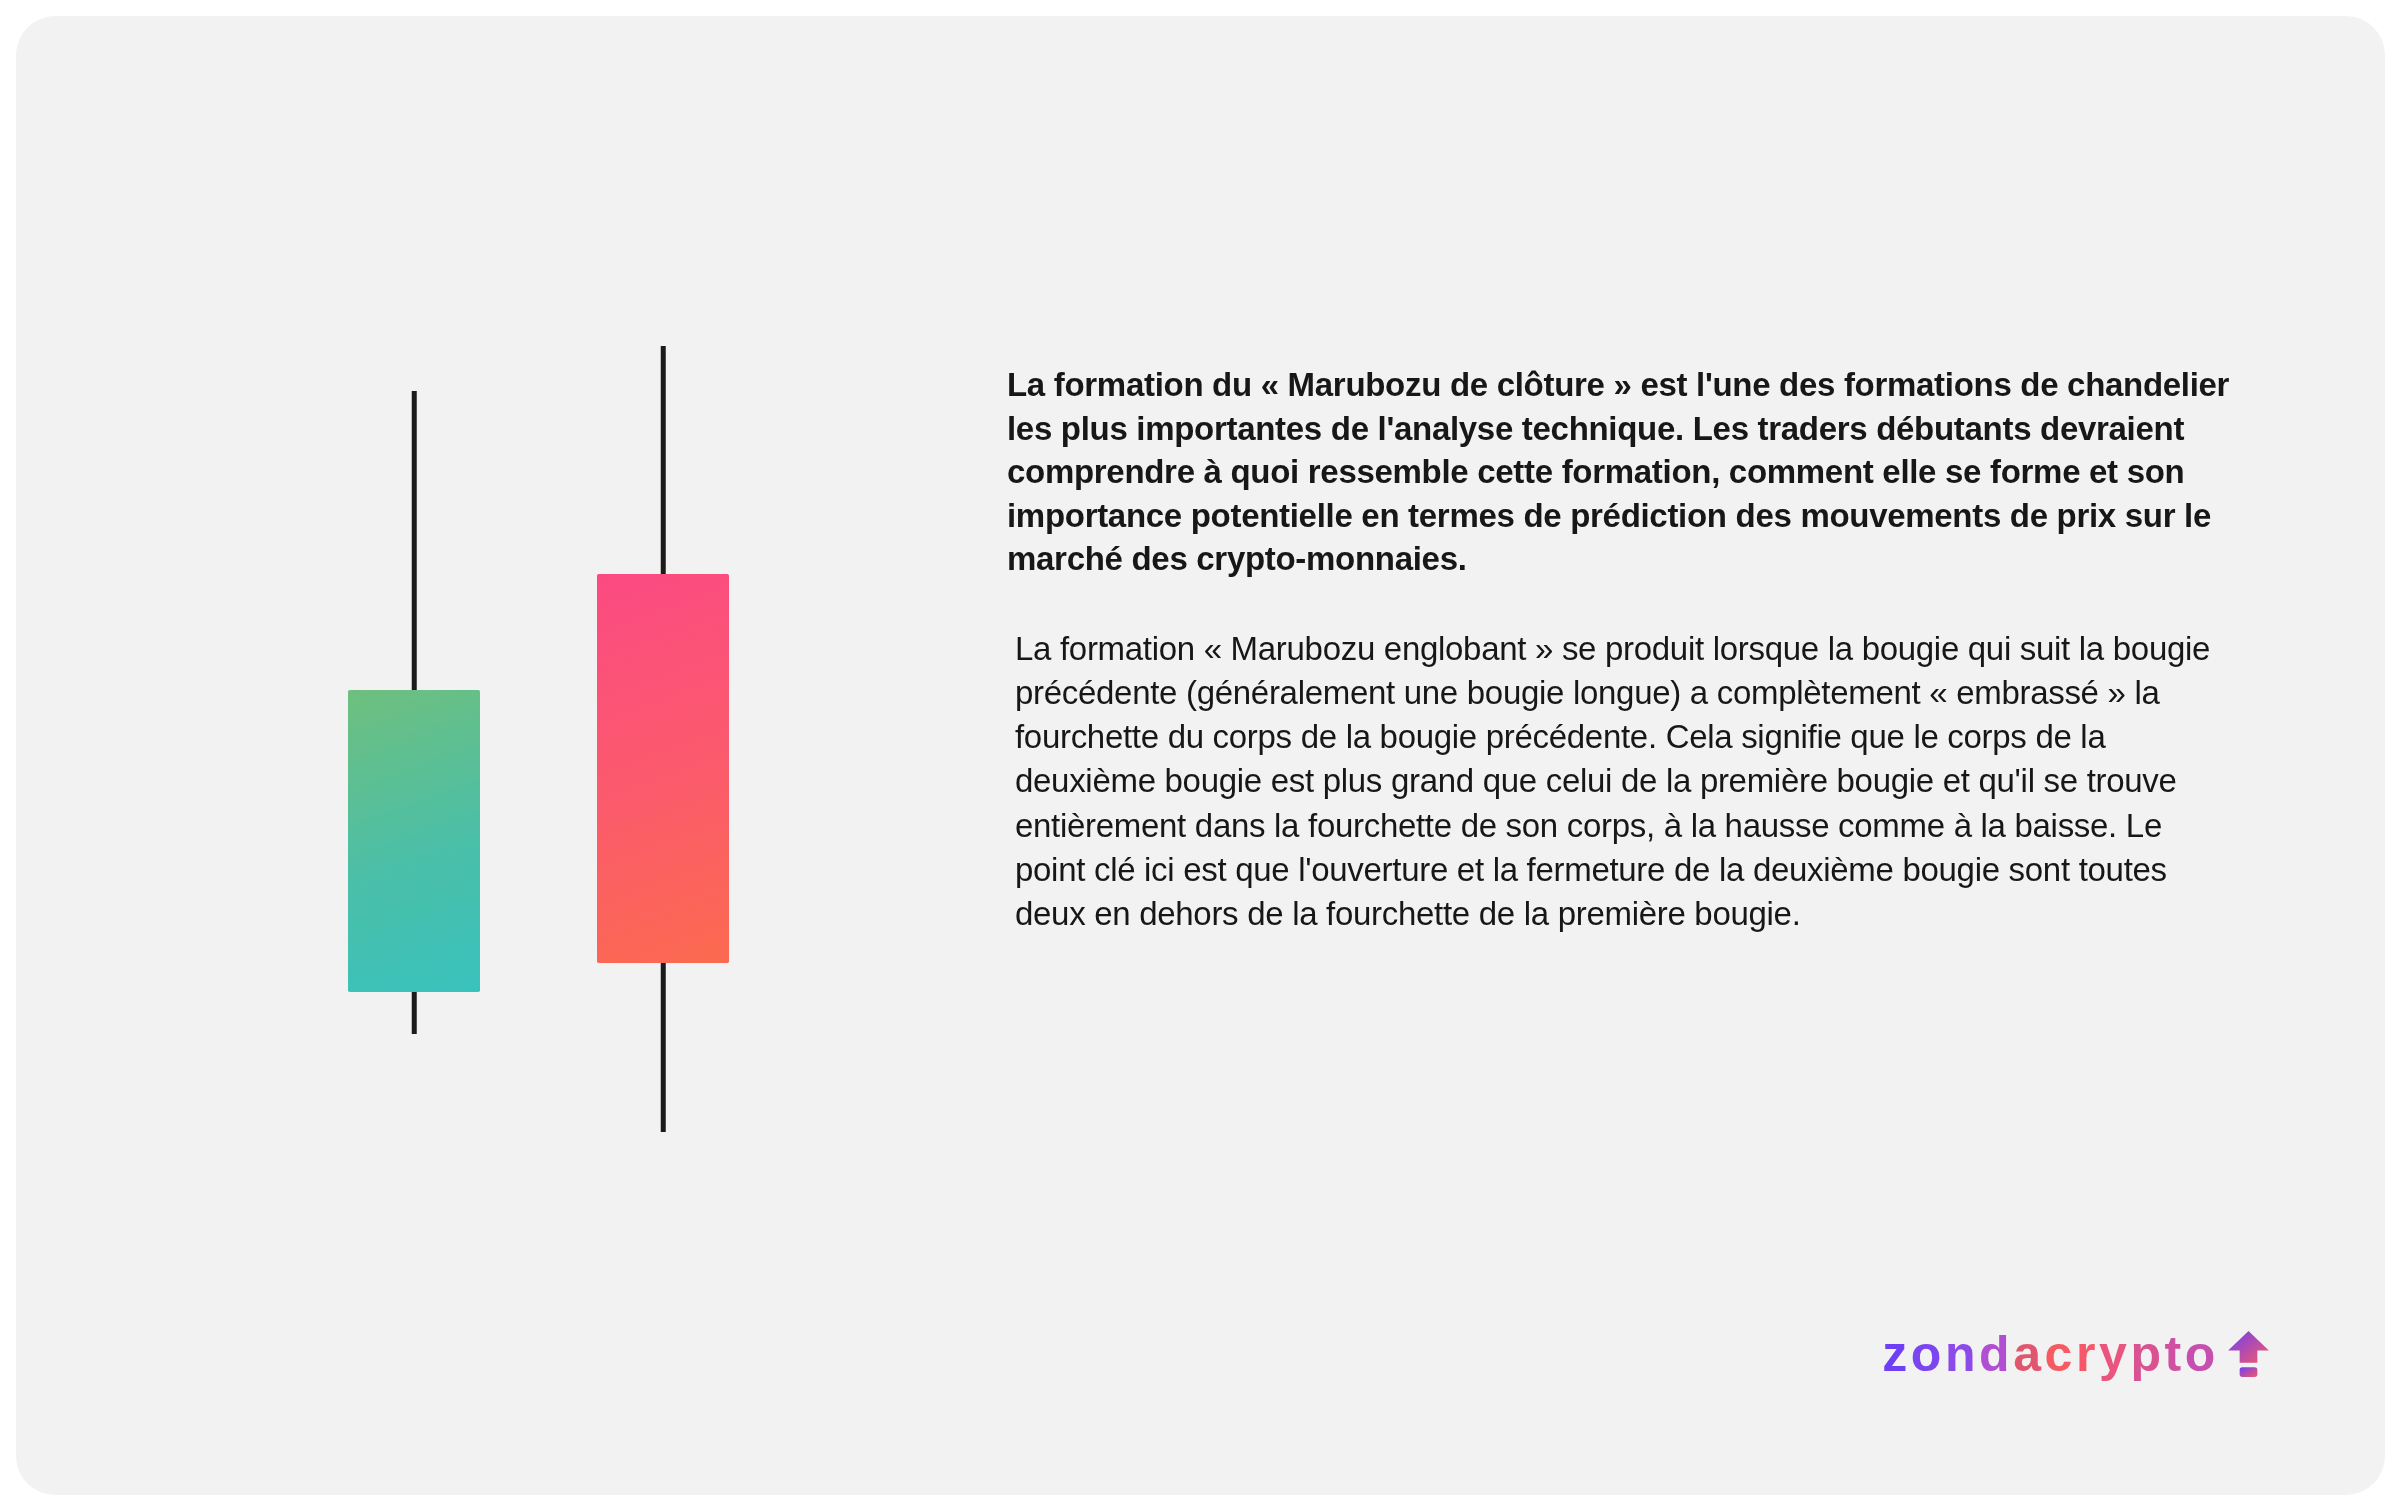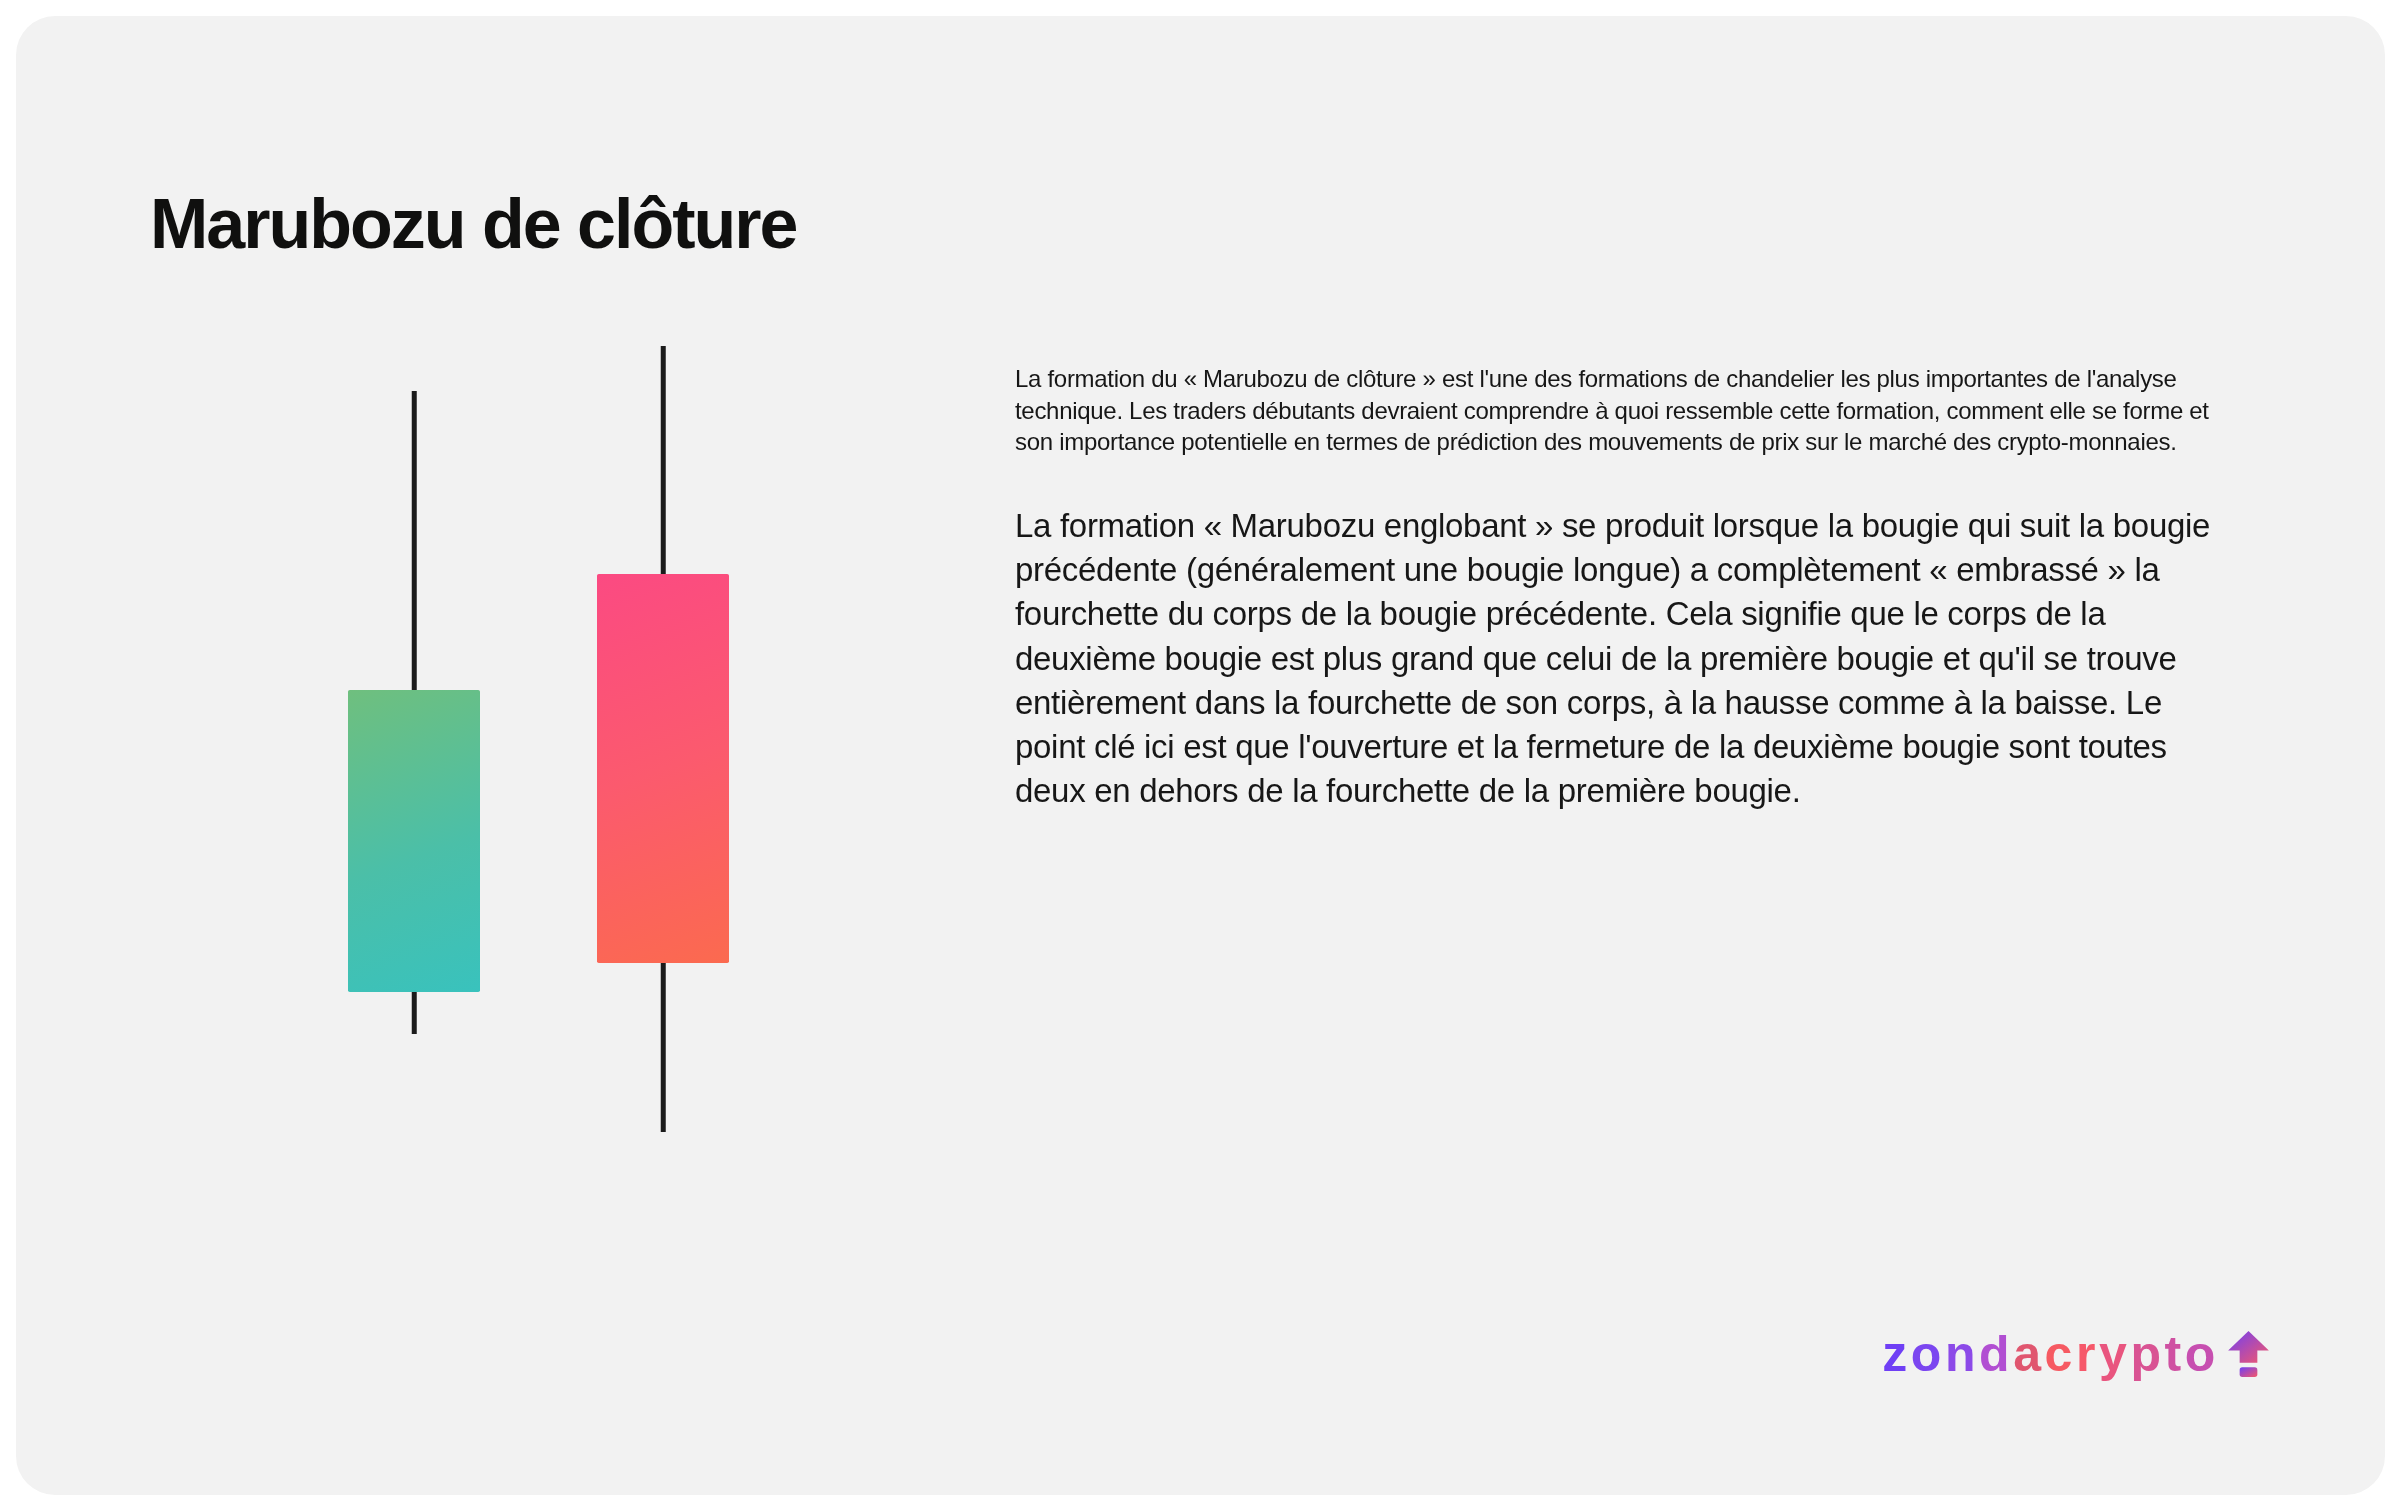--- a/index.html
+++ b/index.html
@@ -94,24 +94,24 @@
     top: 347px;
     width: 1242px;
   }
 
   .para {
     color: #171717;
     letter-spacing: -0.3px;
   }
 
   .para-lead {
-    font-size: 24px;
+    font-size: 33px;
     line-height: 1.32;
-    font-weight: 400;
-    margin: 0 0 46px 12px;
+    font-weight: 700;
+    margin: 0 0 46px 4px;
   }
 
   .para-body {
     font-size: 33px;
     line-height: 1.34;
     font-weight: 400;
     margin: 12px;
   }
 
   
@@ -144,21 +144,20 @@
     width: 41px;
     height: 46px;
   }
 </style>
 </head>
 <body>
 
 <div class="page">
   <div class="card">
 
-    <h1 class="title">Marubozu de clôture</h1>
 
     <div class="chart">
 
       <div class="candle" id="candle-1">
         <div class="wick"></div>
         <div class="body"></div>
       </div>
 
       <div class="candle" id="candle-2">
         <div class="wick"></div>

